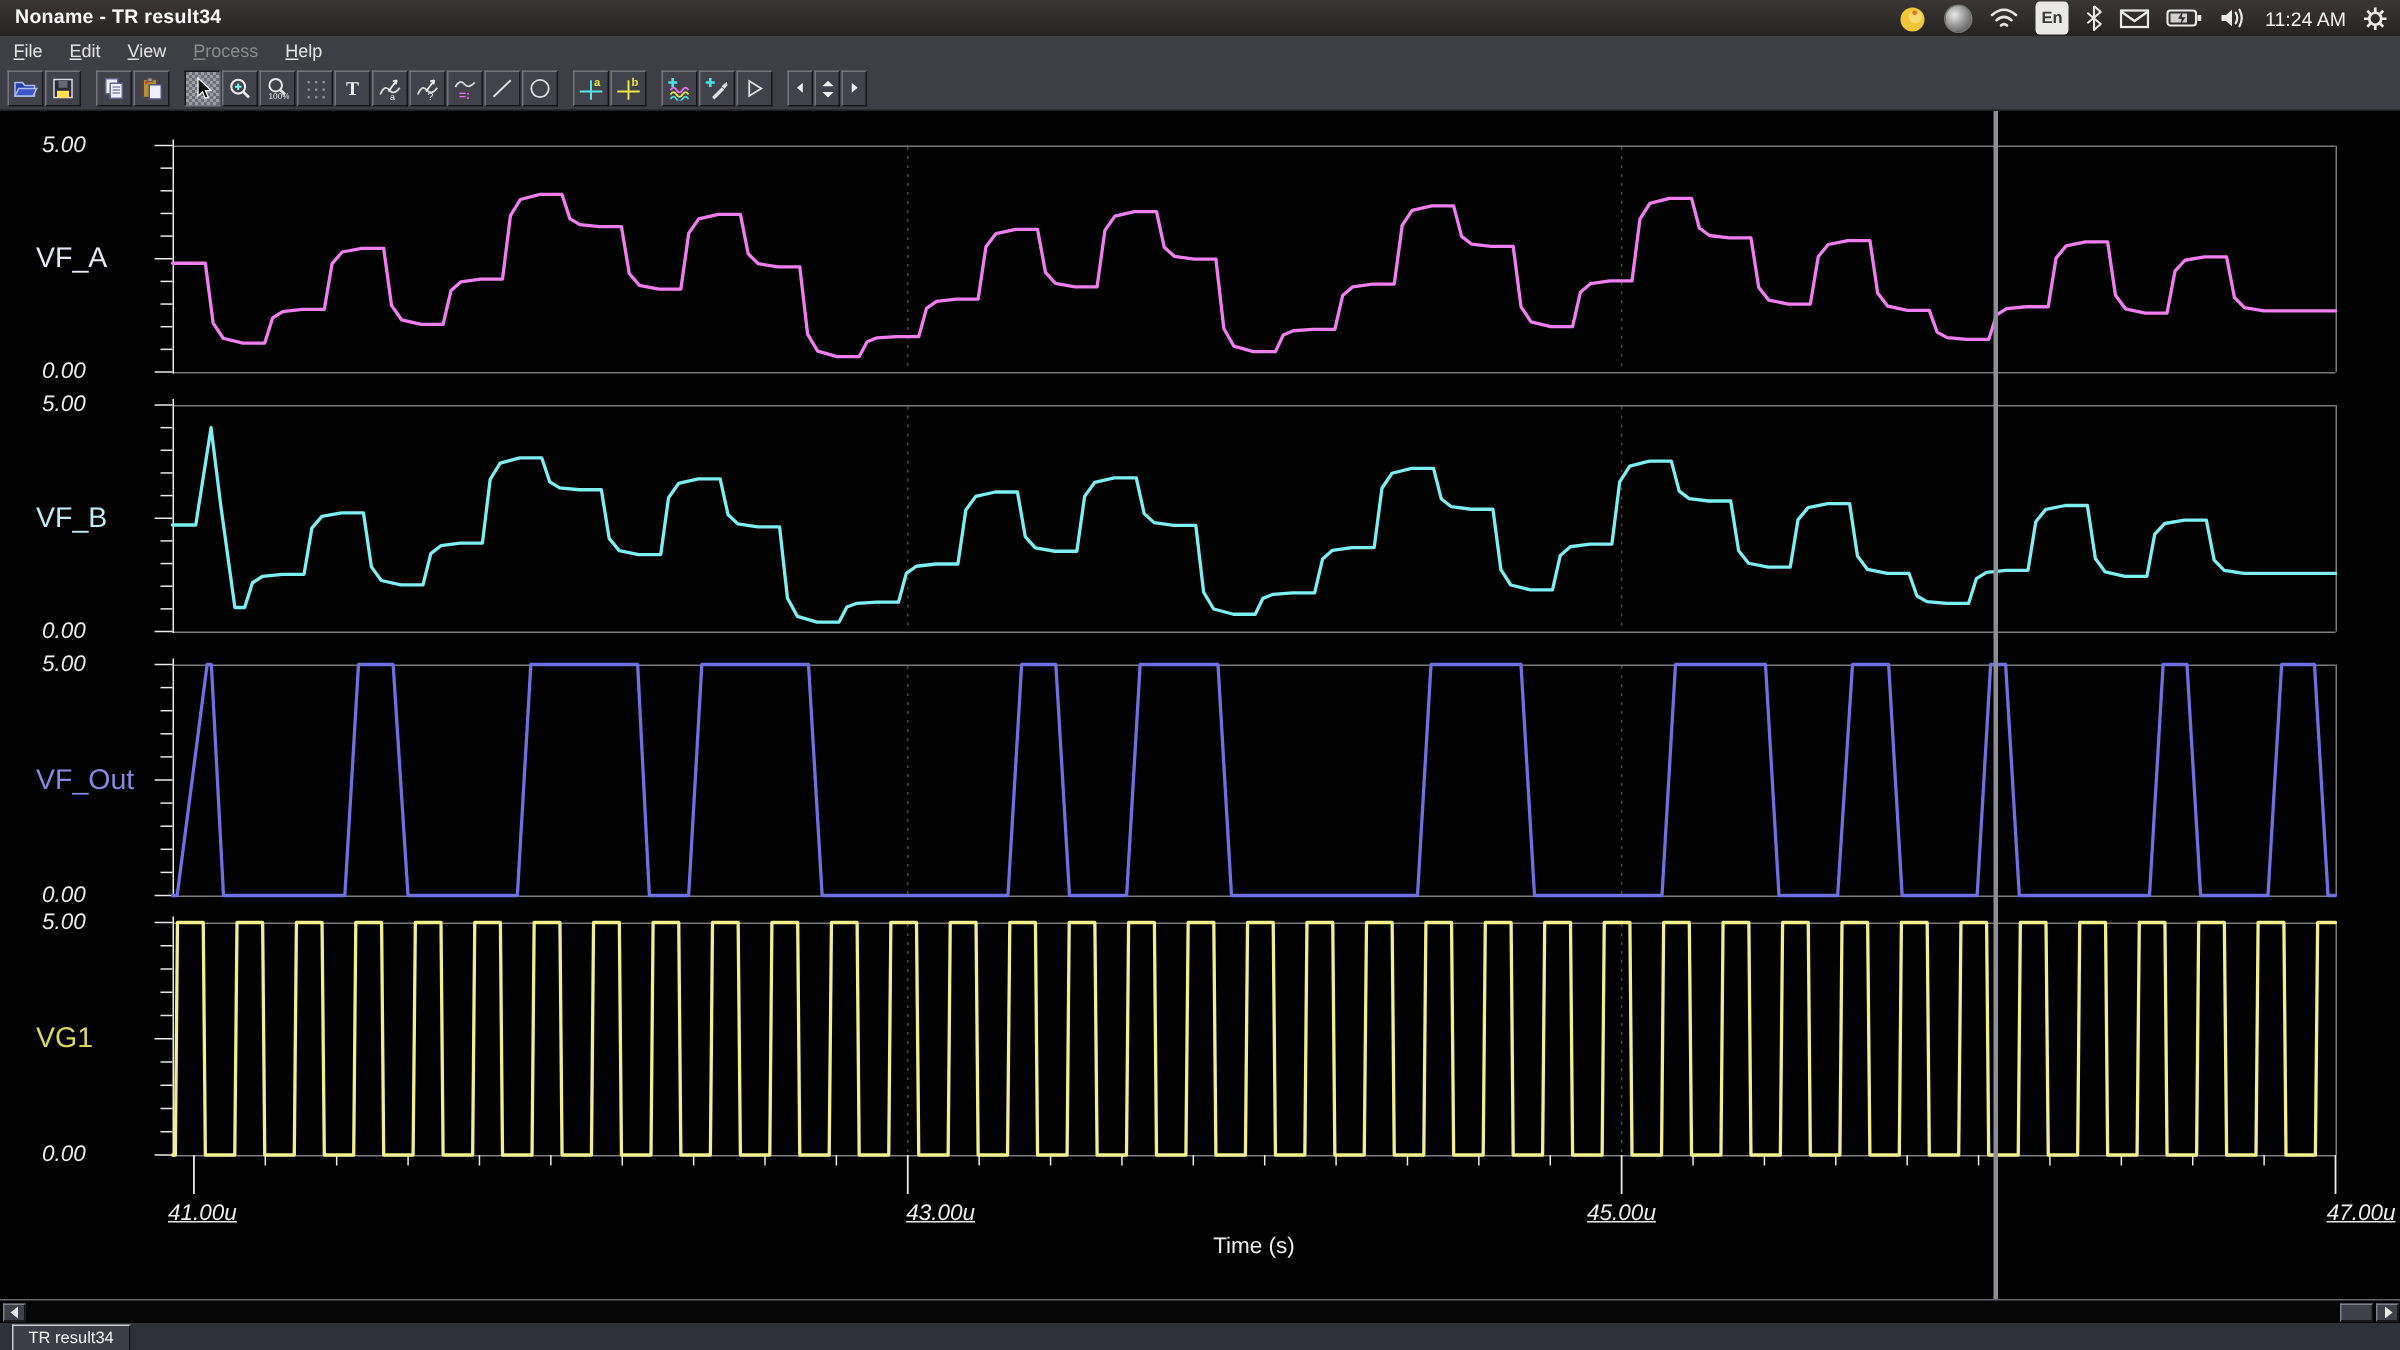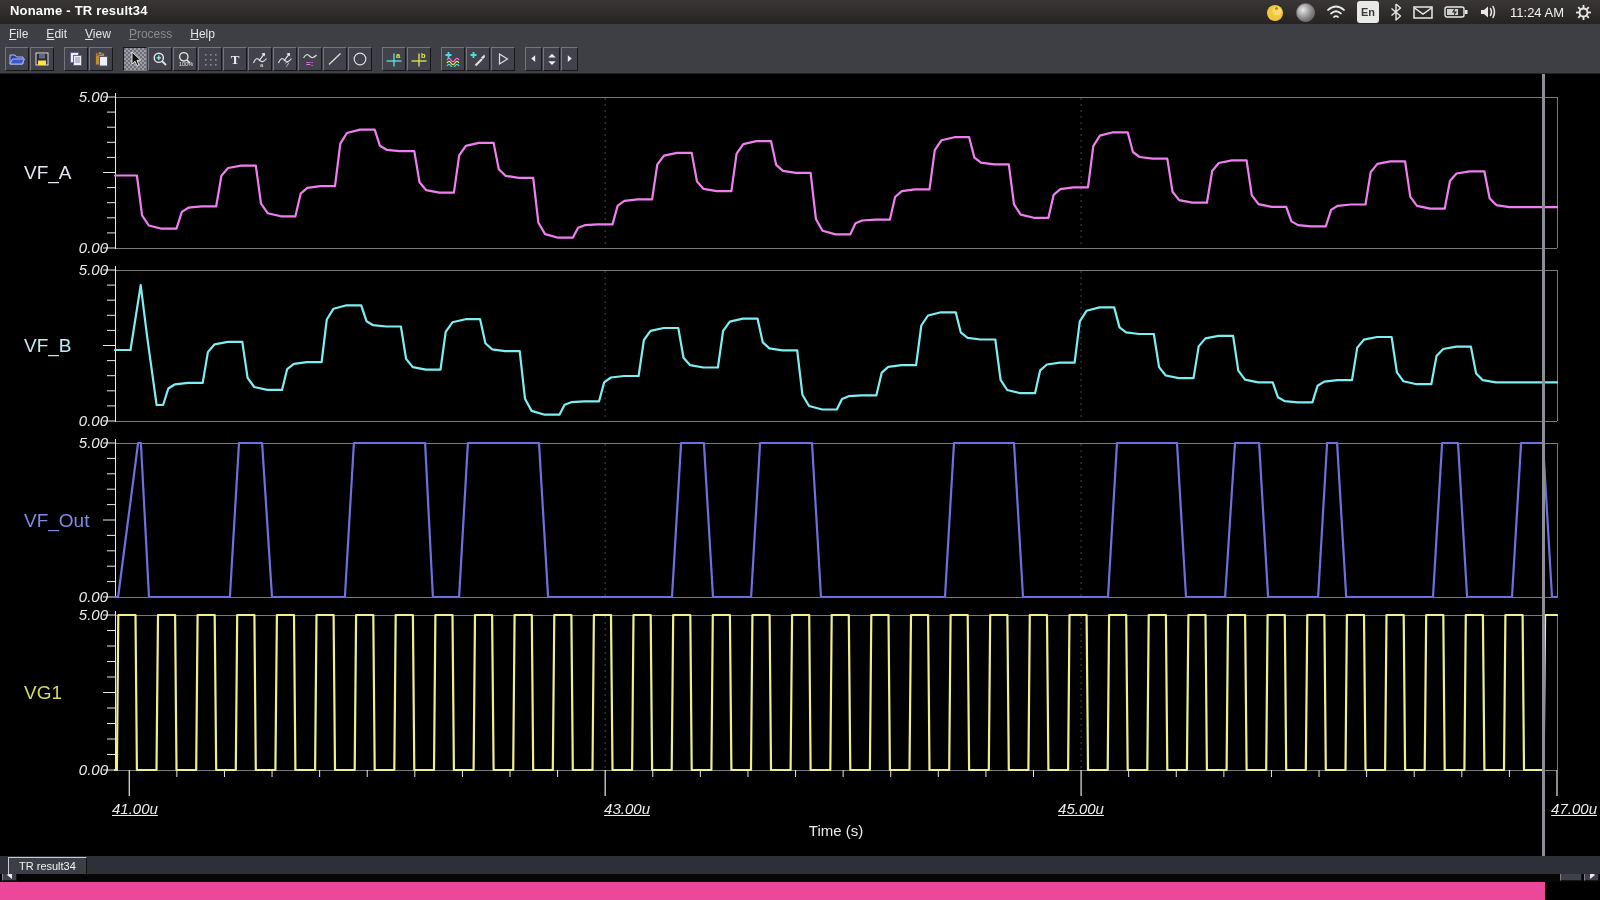--- a/index.html
+++ b/index.html
@@ -1,17 +1,17 @@
 <!DOCTYPE html>
 <html><head>
 <meta charset="utf-8">
 <style>
   html,body{margin:0;padding:0;background:#000;width:1600px;height:900px;overflow:hidden;
     font-family:"Liberation Sans",sans-serif;-webkit-font-smoothing:antialiased;}
-  #app{position:relative;width:1545px;height:900px;background:#ec4899;}
+  #app{position:relative;width:1332px;height:900px;background:#fde047;}
 
   
   #titlebar{position:absolute;left:0;top:0;width:1600px;height:24px;
     background:linear-gradient(#3a3636,#262323);color:#fff;}
   #window-title{position:absolute;left:10px;top:3px;font-size:13px;font-weight:bold;letter-spacing:.2px;}
   #tray{position:absolute;right:8px;top:0;height:24px;display:flex;align-items:center;gap:11px;}
   .tray-ic{display:flex;align-items:center;justify-content:center;height:20px;}
   #kbd-ind{background:#e9e9e7;color:#3a3a3a;font-size:11px;font-weight:bold;border-radius:3px;
     padding:1px 4px;line-height:13px;}
   #tray-clock{color:#f2f2f2;font-size:13px;}
@@ -37,38 +37,38 @@
   .tb-btn.pressed{border-top:1px solid #17171b;border-left:1px solid #17171b;
     border-right:1px solid #74747c;border-bottom:1px solid #74747c;
     background:repeating-conic-gradient(#9d9da5 0% 25%,#6e6e76 0% 50%) 0 0/4px 4px;}
   .tb-btn.narrow{width:17px;}
   .tb-btn svg{display:block;}
 
   
   #plot{position:absolute;left:0;top:74px;width:1600px;height:792px;background:#000;}
   #plot svg{position:absolute;left:0;top:0;}
   .trace-label{position:absolute;left:24px;width:100px;font-size:19px;}
-  .ylab{position:absolute;left:28px;width:80px;text-align:right;font-size:15px;font-style:italic;
+  .ylab{position:absolute;left:28px;width:80px;text-align:left;font-size:15px;font-style:italic;
     color:#ececec;}
   .xlab{position:absolute;top:726px;font-size:15px;font-style:italic;color:#ececec;text-decoration:underline;}
   #time-label{position:absolute;left:736px;top:748px;width:200px;text-align:center;
     font-size:15px;color:#ececec;}
   #vsb{position:absolute;right:0;top:74px;width:3px;height:792px;background:#8d8d95;}
 
   
   #hscroll{position:absolute;left:0;top:866px;width:1600px;height:16px;background:#060606;
     border-top:1px solid #62626a;box-sizing:border-box;}
   .sc-btn{position:absolute;top:2px;width:15px;height:12px;background:#40404a;
     border-top:1px solid #80808a;border-left:1px solid #80808a;
     border-right:1px solid #15151a;border-bottom:1px solid #15151a;
     display:flex;align-items:center;justify-content:center;box-sizing:border-box;}
   #sc-left{left:2px;}
   #sc-thumb{left:1560px;width:22px;}
   #sc-right{left:1584px;}
-  #tabbar{position:absolute;left:0;top:856px;width:1600px;height:18px;background:#2e3037;}
+  #tabbar{position:absolute;left:0;top:882px;width:1600px;height:18px;background:#2e3037;}
   #tab-active{position:absolute;left:8px;top:1px;height:16px;padding:0 10px;background:#3c3e46;
     border-top:1px solid #c9cad2;border-left:1px solid #c9cad2;border-right:1px solid #111;
     color:#f2f2f2;font-size:11px;line-height:16px;}
 </style>
 </head>
 <body>
 
 <div id="app">
 
   <div id="titlebar">

